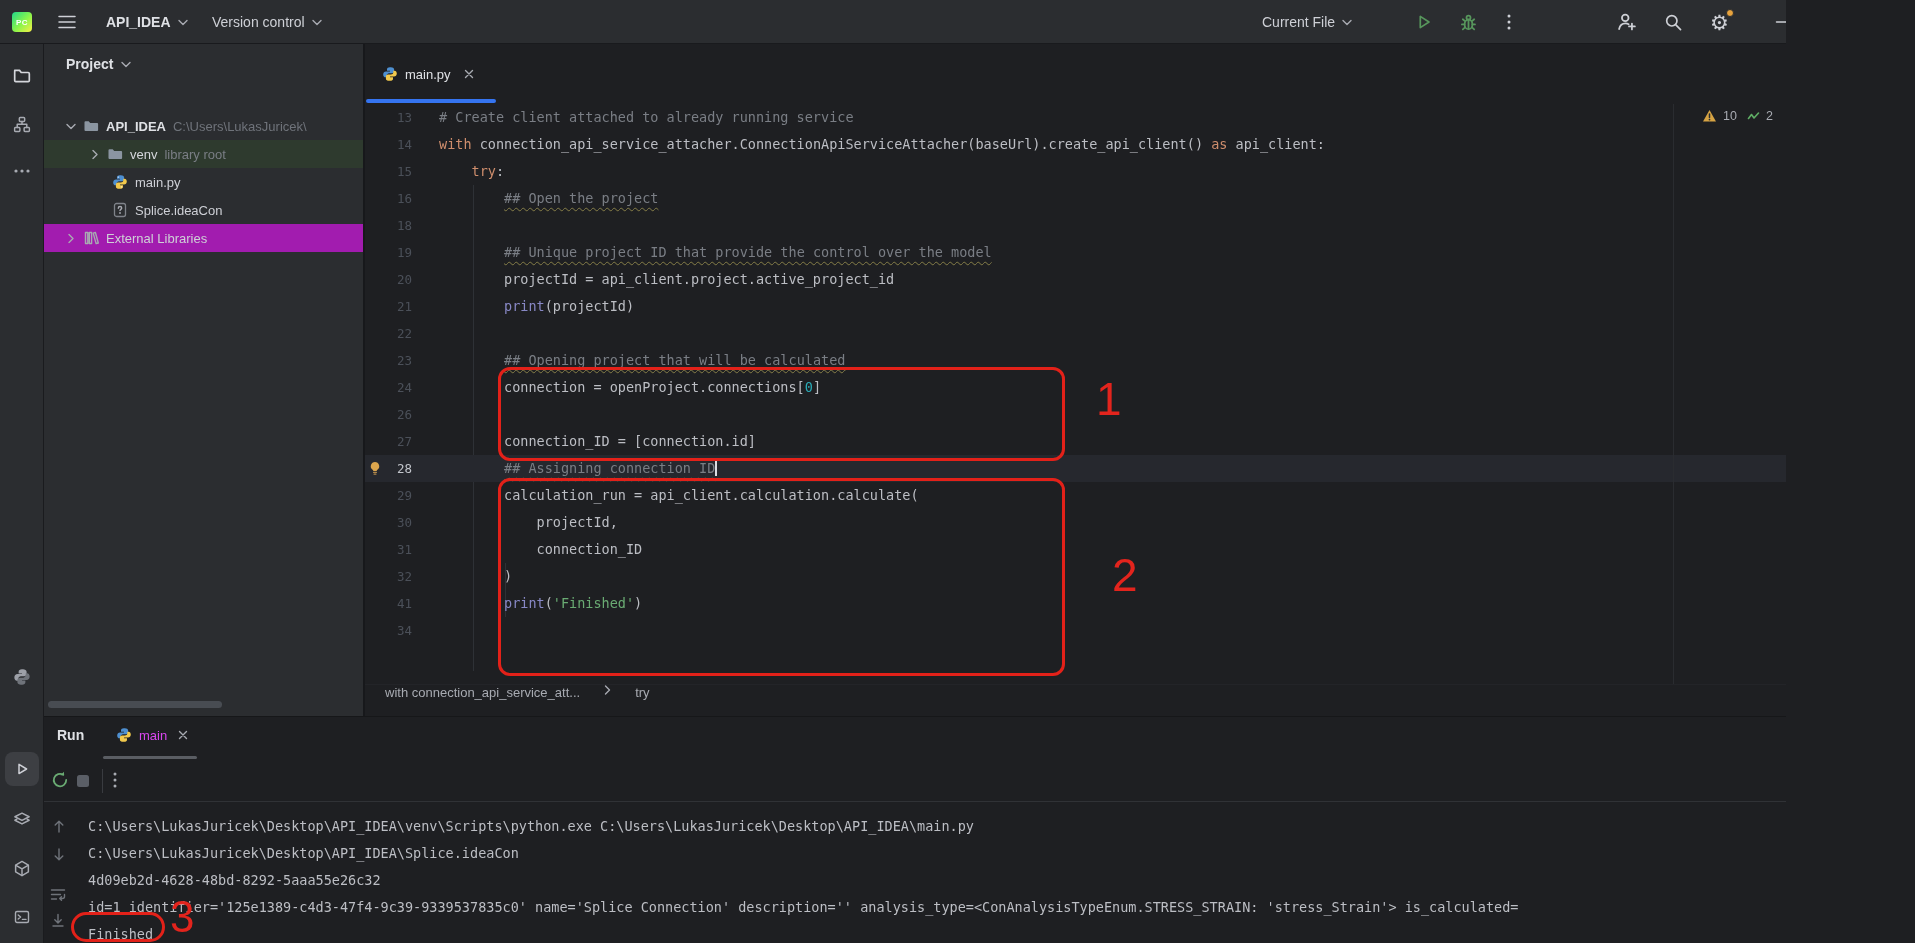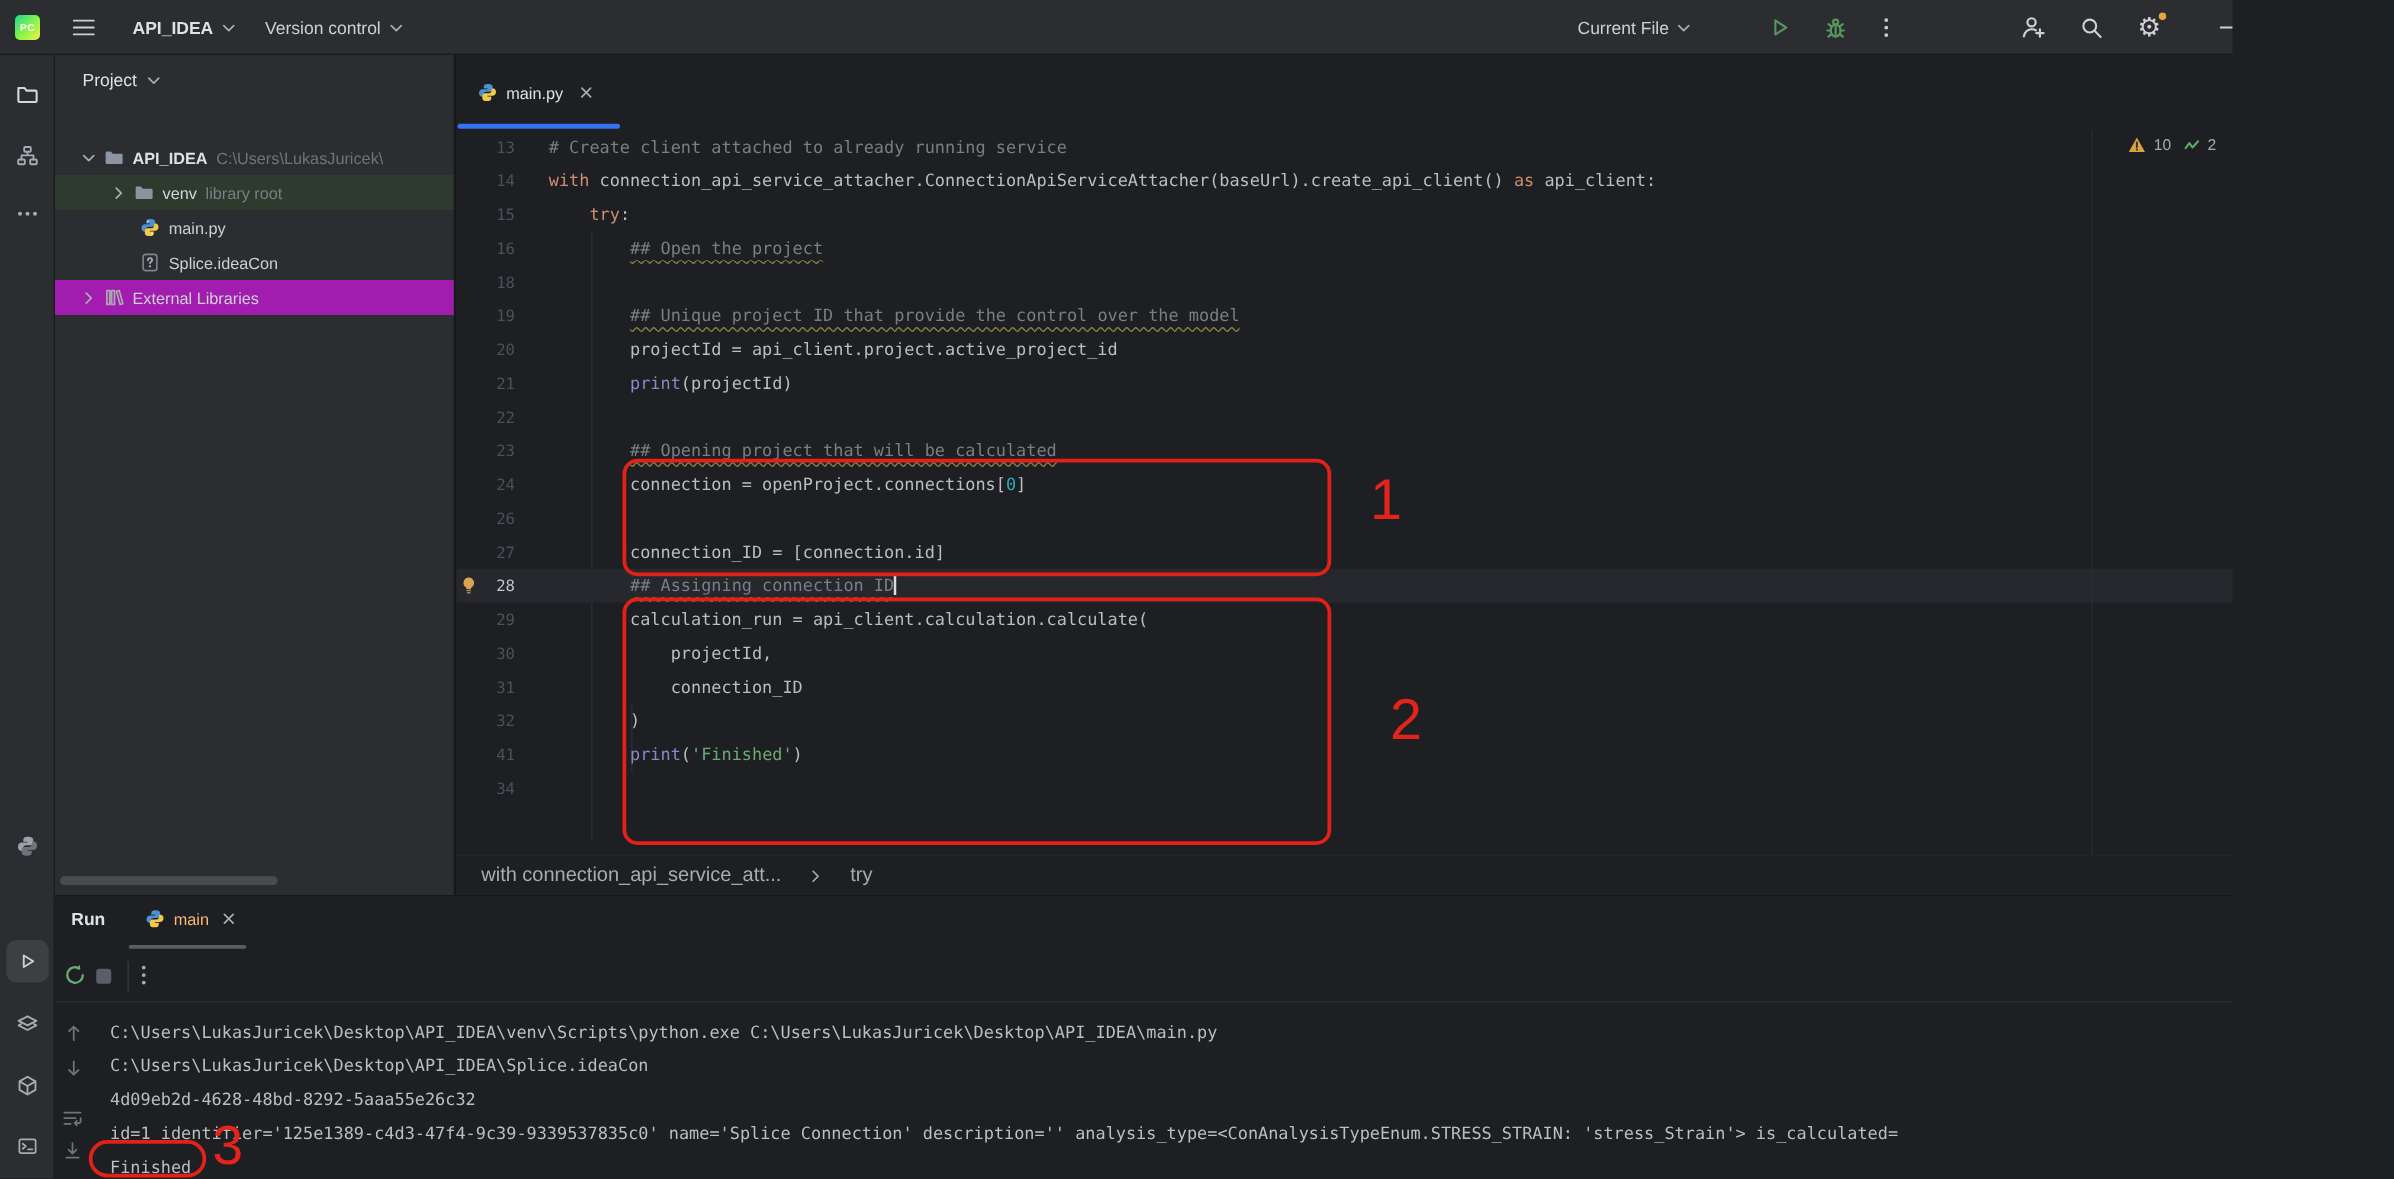--- a/index.html
+++ b/index.html
@@ -37,21 +37,21 @@
   .cl{position:relative;height:27px;line-height:27px;white-space:pre}
   .cl .ln{display:inline-block;width:47px;text-align:right;margin-right:27px;color:#4b5059;font-size:12.5px}
   .cl.current{background:#26282e}
   .cl.current .ln{color:#c2c5cb}
   .plain{color:#bcbec4}.kw{color:#cf8e6d}.com{color:#7a7e85}.str{color:#6aab73}.num{color:#2aacb8}.fn{color:#8888c6}
   .comw{color:#7a7e85;text-decoration:underline wavy #857d47;text-decoration-thickness:1px;text-underline-offset:4px}
   .caret{display:inline-block;width:2px;height:16px;background:#dcdee3;vertical-align:middle;position:relative;top:-1px}
   .bulb{position:absolute;left:3px;top:6px}
   .tab-underline{position:absolute;background:#3574f0;border-radius:2px}
   .breadcrumbs{position:absolute;left:365px;top:684px;width:1550px;height:32px;background:#1e1f22;
-               display:flex;align-items:center;gap:24px;padding-left:20px;color:#a8abb2;font-size:16px;border-top:1px solid #232428}
+               display:flex;align-items:flex-start;gap:24px;padding-left:20px;color:#a8abb2;font-size:13px;border-top:1px solid #232428}
   .scrollthumb{position:absolute;background:#565a61;opacity:.7;border-radius:7px}
   .tick{position:absolute;width:9px;height:3px;background:#8f8757;border-radius:1px;opacity:.8}
 
   
   .runpanel{position:absolute;left:44px;top:716px;width:1871px;height:227px;background:#1e1f22;border-top:1px solid #161719}
   .run-title{position:absolute;left:13px;top:10px;font-size:14px;font-weight:bold;color:#dfe1e5}
   .console{position:absolute;left:44px;top:96px;width:1815px;height:131px;overflow:hidden;
            font-family:"DejaVu Sans Mono",monospace;font-size:13.5px;color:#bcbec4}
   .con-line{height:27px;line-height:27px;white-space:pre}
 
@@ -198,21 +198,21 @@
       <svg width="17" height="16" viewBox="0 0 16 16">
         <rect class="st" x="1.5" y="2.5" width="13" height="11" rx="1.5"></rect>
           <path class="st" d="m4.2 6 2.4 2-2.4 2M8.4 10.4h3.6"></path>
       </svg>
     </div>
 
   </div>
 
   <div class="projpanel">
     <div style="position:absolute;left:22px;top:12px;display:flex;align-items:center;gap:8px">
-      <span style="font-size:14px;font-weight:normal;color:#dfe1e5">Project</span>
+      <span style="font-size:14px;font-weight:bold;color:#dfe1e5">Project</span>
       <svg width="10" height="7" viewBox="0 0 10 7">
           <path class="st" d="m1 1.5 4 4 4-4"></path>
         </svg>
     </div>
 
     <div class="tree-row" style="top:68px;padding-left:22px">
       <svg width="10" height="7" viewBox="0 0 10 7">
           <path class="st" d="m1 1.5 4 4 4-4"></path>
         </svg>
       <svg width="16" height="16" viewBox="0 0 16 16">
@@ -361,21 +361,21 @@
     <span>try</span>
   </div>
 
   <div class="runpanel">
     <span class="run-title">Run</span>
     <div style="position:absolute;left:72px;top:10px;display:flex;align-items:center;gap:7px">
       <svg width="16" height="16" viewBox="0 0 16 16">
         <path d="M7.9 1.2c-1.8 0-2.9.8-2.9 2.1v1.5h3v.6H4c-1.6 0-2.8 1.1-2.8 3 0 1.7.9 2.9 2.3 2.9h1.2V9.6c0-1.3 1.1-2.3 2.4-2.3h3c1.1 0 2-.9 2-2V3.3c0-1.3-1.5-2.1-3.2-2.1z" fill="#4e8fd0"></path>
         <path d="M8.1 14.8c1.8 0 2.9-.8 2.9-2.1v-1.5H8v-.6h4c1.6 0 2.8-1.1 2.8-3 0-1.7-.9-2.9-2.3-2.9h-1.2v1.6c0 1.3-1.1 2.3-2.4 2.3h-3c-1.1 0-2 .9-2 2v2.1c0 1.3 1.5 2.1 3.2 2.1z" fill="#f2c94c"></path>
       </svg>
-      <span style="color:#fdba74">main</span>
+      <span style="color:#d946ef">main</span>
       <svg width="10" height="10" viewBox="0 0 10 10" style="margin-left:4px">
           <path class="st" d="m1.5 1.5 7 7M8.5 1.5l-7 7"></path>
         </svg>
     </div>
     <div style="position:absolute;left:59px;top:39px;width:94px;height:3px;background:#5a5d63;border-radius:2px"></div>
 
     <div style="position:absolute;left:6px;top:53px">
       <svg width="20" height="20" viewBox="0 0 18 18">
         <path d="M14.6 9A5.6 5.6 0 1 1 12 4.3" stroke="#6aab73" fill="none" stroke-width="1.6" stroke-linecap="round"></path>
         <path d="M12.6 1.6v3.2H9.4z" fill="#6aab73"></path>

